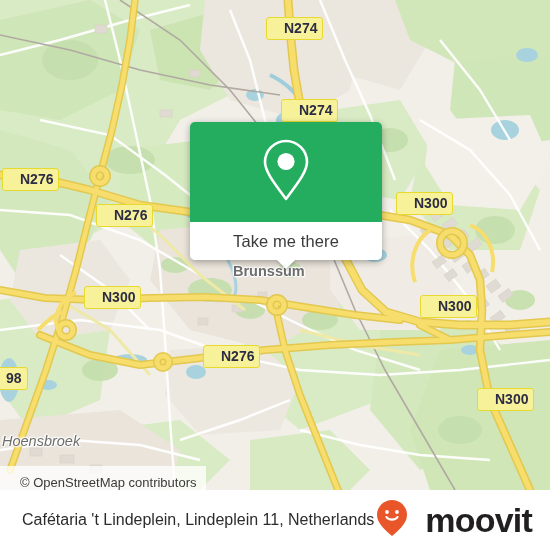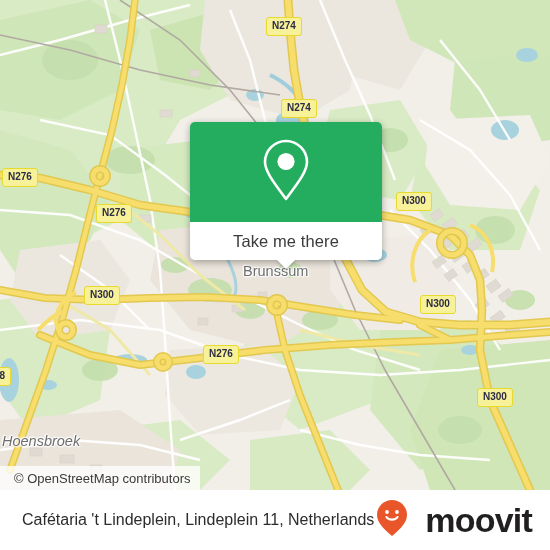--- a/index.html
+++ b/index.html
@@ -77,22 +77,22 @@
   }
 
   
   .attrib {
     position: absolute;
     left: 0;
     top: 466px;
     height: 24px;
     background: rgba(255,255,255,0.78);
     display: flex;
-    align-items: center;
-    padding: 0 9px 0 14px;
+    align-items: flex-end;
+    padding: 0 9px 0 20px;
     z-index: 45;
   }
   .attrib-text {
     font-size: 13px;
     color: #3a3a3a;
     white-space: nowrap;
   }
 
   
   .footer {
@@ -133,24 +133,24 @@
     margin-left: 1px;
   }
 
   
   .shield {
     position: absolute;
     background: #f7f29a;
     border: 1.6px solid #e8d92e;
     border-radius: 3px;
     color: #2c2c44;
-    font-size: 10px;
+    font-size: 14px;
     font-weight: bold;
     line-height: 1;
-    padding: 3px 5px 4px 5px;
+    padding: 3px 5px 4px 17px;
     white-space: nowrap;
     z-index: 20;
   }
   .place-label {
     position: absolute;
     color: #6e6e6e;
     font-size: 14.5px;
     white-space: nowrap;
     z-index: 22;
     text-shadow:
@@ -325,21 +325,21 @@
         </g>
         <g fill="none" stroke="#f7dd6c" stroke-width="4">
           <path d="M430,230 C415,240 408,262 415,282"></path>
           <path d="M470,225 C488,232 496,252 492,272"></path>
           <path d="M76,292 C60,300 52,316 58,330"></path>
           <path d="M38,330 C50,318 58,312 66,312"></path>
         </g>
       </g>
     </svg>
 
-    <div class="place-label" style="left:243px; top:263px;">Brunssum</div>
+    <div class="place-label" style="left:233px; top:263px;font-weight:bold;">Brunssum</div>
     <div class="place-label" style="left:2px; top:433px;font-style:italic;">Hoensbroek</div>
 
     <div class="shield" style="left:266px; top:17px;">N274</div>
     <div class="shield" style="left:281px; top:99px;">N274</div>
     <div class="shield" style="left:2px; top:168px;">N276</div>
     <div class="shield" style="left:96px; top:204px;">N276</div>
     <div class="shield" style="left:396px; top:192px;">N300</div>
     <div class="shield" style="left:84px; top:286px;">N300</div>
     <div class="shield" style="left:420px; top:295px;">N300</div>
     <div class="shield" style="left:203px; top:345px;">N276</div>

